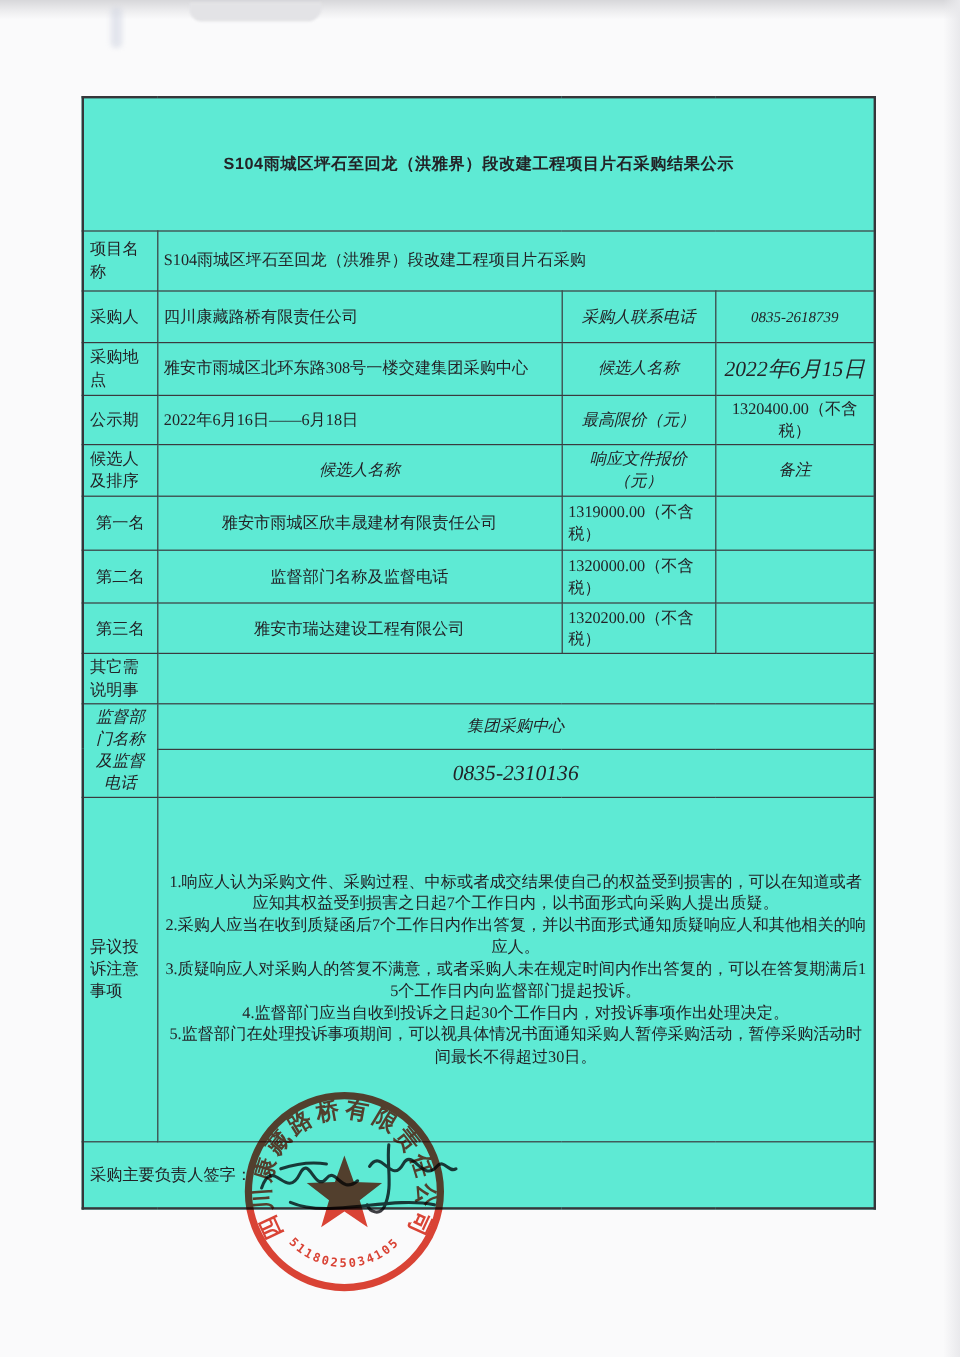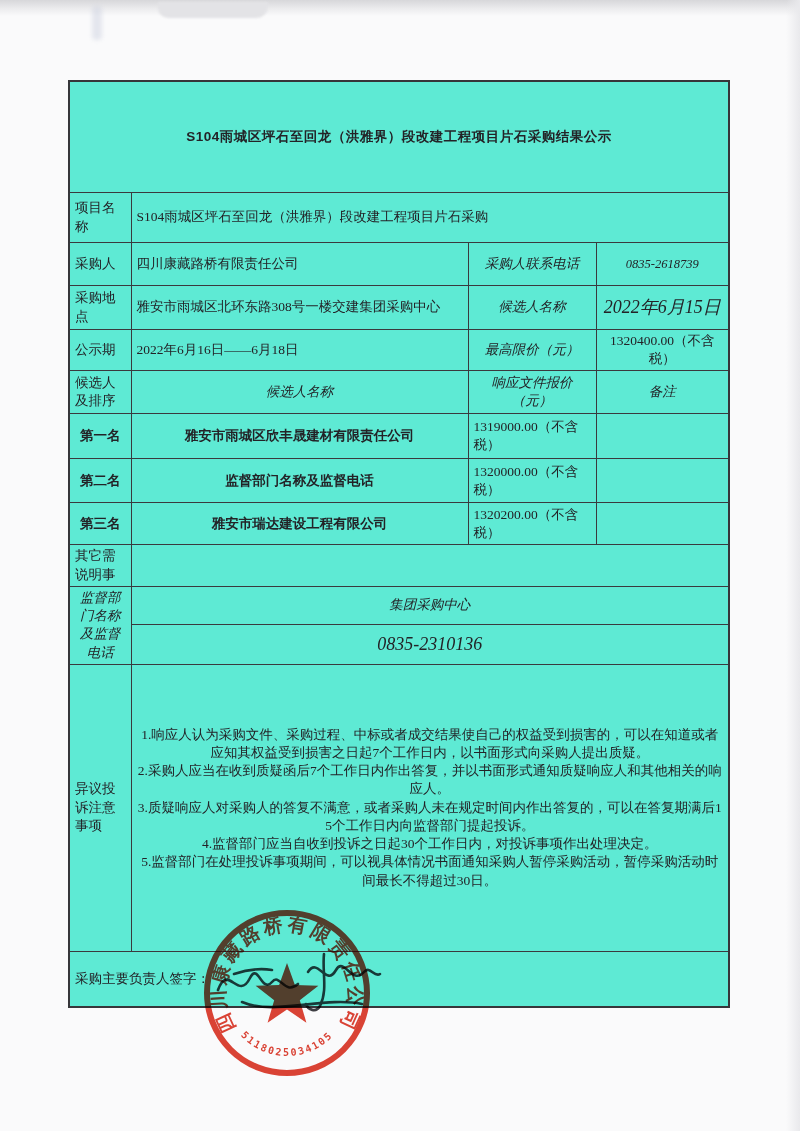--- a/index.html
+++ b/index.html
@@ -42,21 +42,21 @@
   td.title-cell{
     height:106px;text-align:center;vertical-align:middle;
     font-size:19px;font-weight:bold;letter-spacing:.5px;
     font-family:"Liberation Sans","DejaVu Sans",sans-serif;
   }
   td.lab{padding-left:4px;}
   td.cen{text-align:center;font-style:italic;}
   td.val{padding-left:7px;}
   td.small{font-size:11.5px;text-align:center;padding:2px 2px;margin-top:44px;}
   td.rank,td.cname{
-    text-align:center;font-weight:bold;font-size:12.5px;
+    text-align:center;font-weight:normal;font-size:12.5px;
     font-family:"Liberation Sans","DejaVu Sans",sans-serif;
   }
   td.price{font-size:11.8px;text-align:left;padding-left:5px;}
   td.objection-text{font-size:13.5px;line-height:1.62;padding:10px 10px 10px 7px;text-align:center;}
   td.sig-cell{height:50px;font-size:13.5px;padding-left:6px;}
 
   .seal{
     position:absolute;left:200px;top:906px;width:174px;height:174px;
     z-index:5;mix-blend-mode:multiply;opacity:.93;
   }

